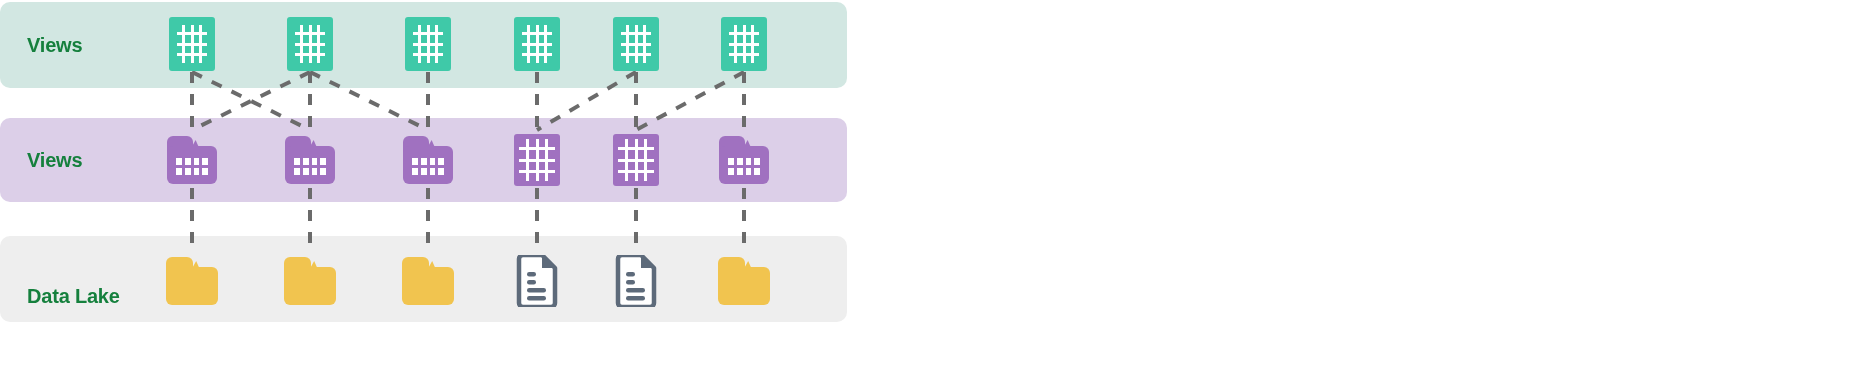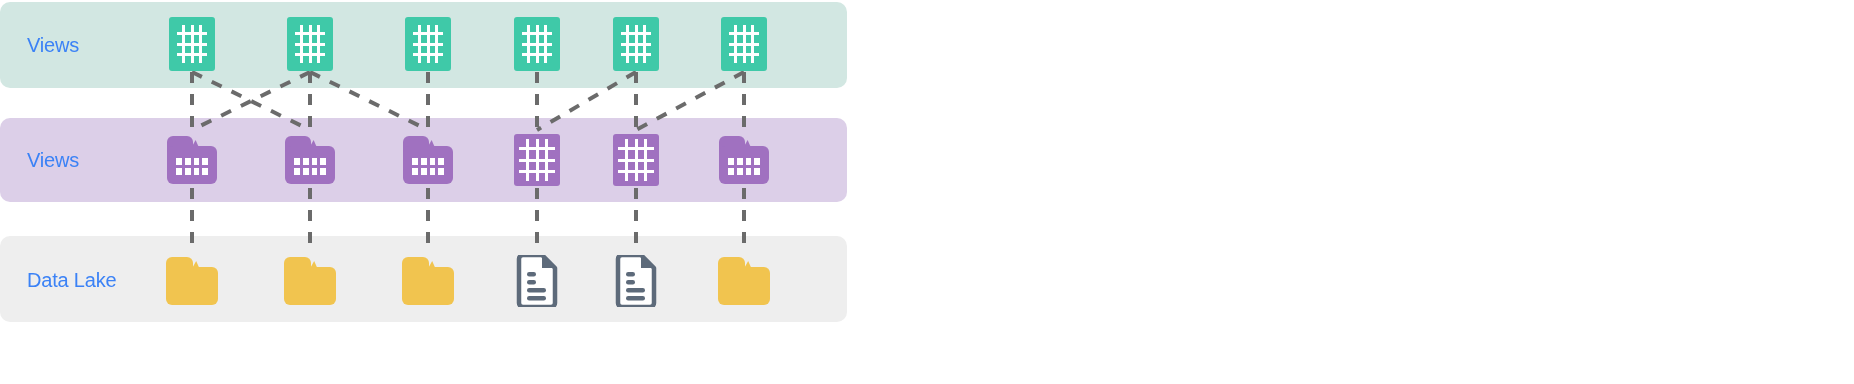--- a/index.html
+++ b/index.html
@@ -14,22 +14,22 @@
     position:absolute;
     left:0;
     width:847px;
     border-radius:10px;
     box-sizing:border-box;
   }
   .band-label{
     position:absolute;
     left:27px;
     font-size:20px;
-    font-weight:normal;
-    color:#3b82f6;
+    font-weight:bold;
+    color:#15803d;
     letter-spacing:-0.2px;
     white-space:nowrap;
     transform:translateY(-50%);
   }
   #band-views{top:2px;height:86px;background:#d2e7e2;}
   #band-tables{top:118px;height:84px;background:#dccfe8;}
   #band-lake{top:236px;height:86px;background:#eeeeee;}
 
   
   #links{position:absolute;left:0;top:0;width:1854px;height:384px;}
@@ -122,21 +122,21 @@
 <body>
 
 <div id="stage">
 
   <div class="band" id="band-views" style="top: 2px; height: 86px; background: rgb(210, 231, 226);"></div>
   <div class="band" id="band-tables" style="top: 118px; height: 84px; background: rgb(220, 207, 232);"></div>
   <div class="band" id="band-lake" style="top: 236px; height: 86px; background: rgb(238, 238, 238);"></div>
 
   <div class="band-label" style="top:45px;">Views</div>
   <div class="band-label" style="top:160px;">Views</div>
-  <div class="band-label" style="top:280px;text-align:right;">Data Lake</div>
+  <div class="band-label" style="top:296px;text-align:right;">Data Lake</div>
 
   <svg id="links" viewBox="0 0 1854 384" xmlns="http://www.w3.org/2000/svg">
     <g id="edges-vt" fill="none" stroke="#6b6b6b" stroke-width="4" stroke-linecap="butt" stroke-dasharray="11 11">
         <line x1="192" y1="72" x2="192" y2="130"></line>
         <line x1="192" y1="72" x2="310" y2="130"></line>
         <line x1="310" y1="72" x2="192" y2="130"></line>
         <line x1="310" y1="72" x2="310" y2="130"></line>
         <line x1="310" y1="72" x2="428" y2="130"></line>
         <line x1="428" y1="72" x2="428" y2="130"></line>
         <line x1="537" y1="72" x2="537" y2="130"></line>

